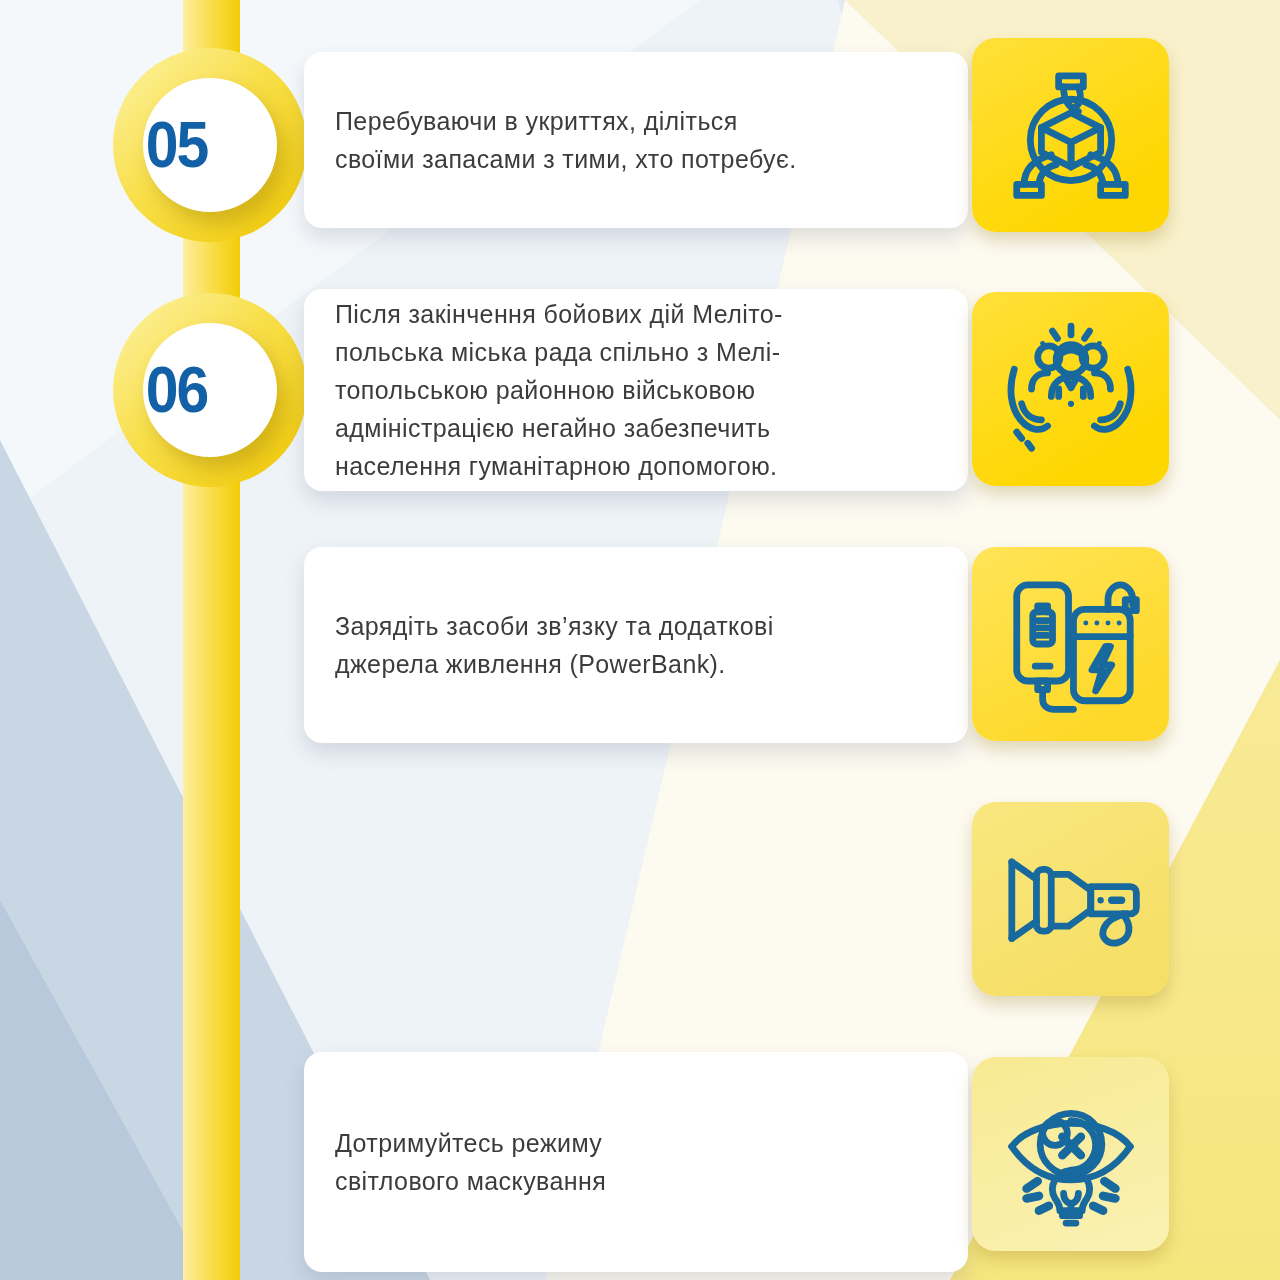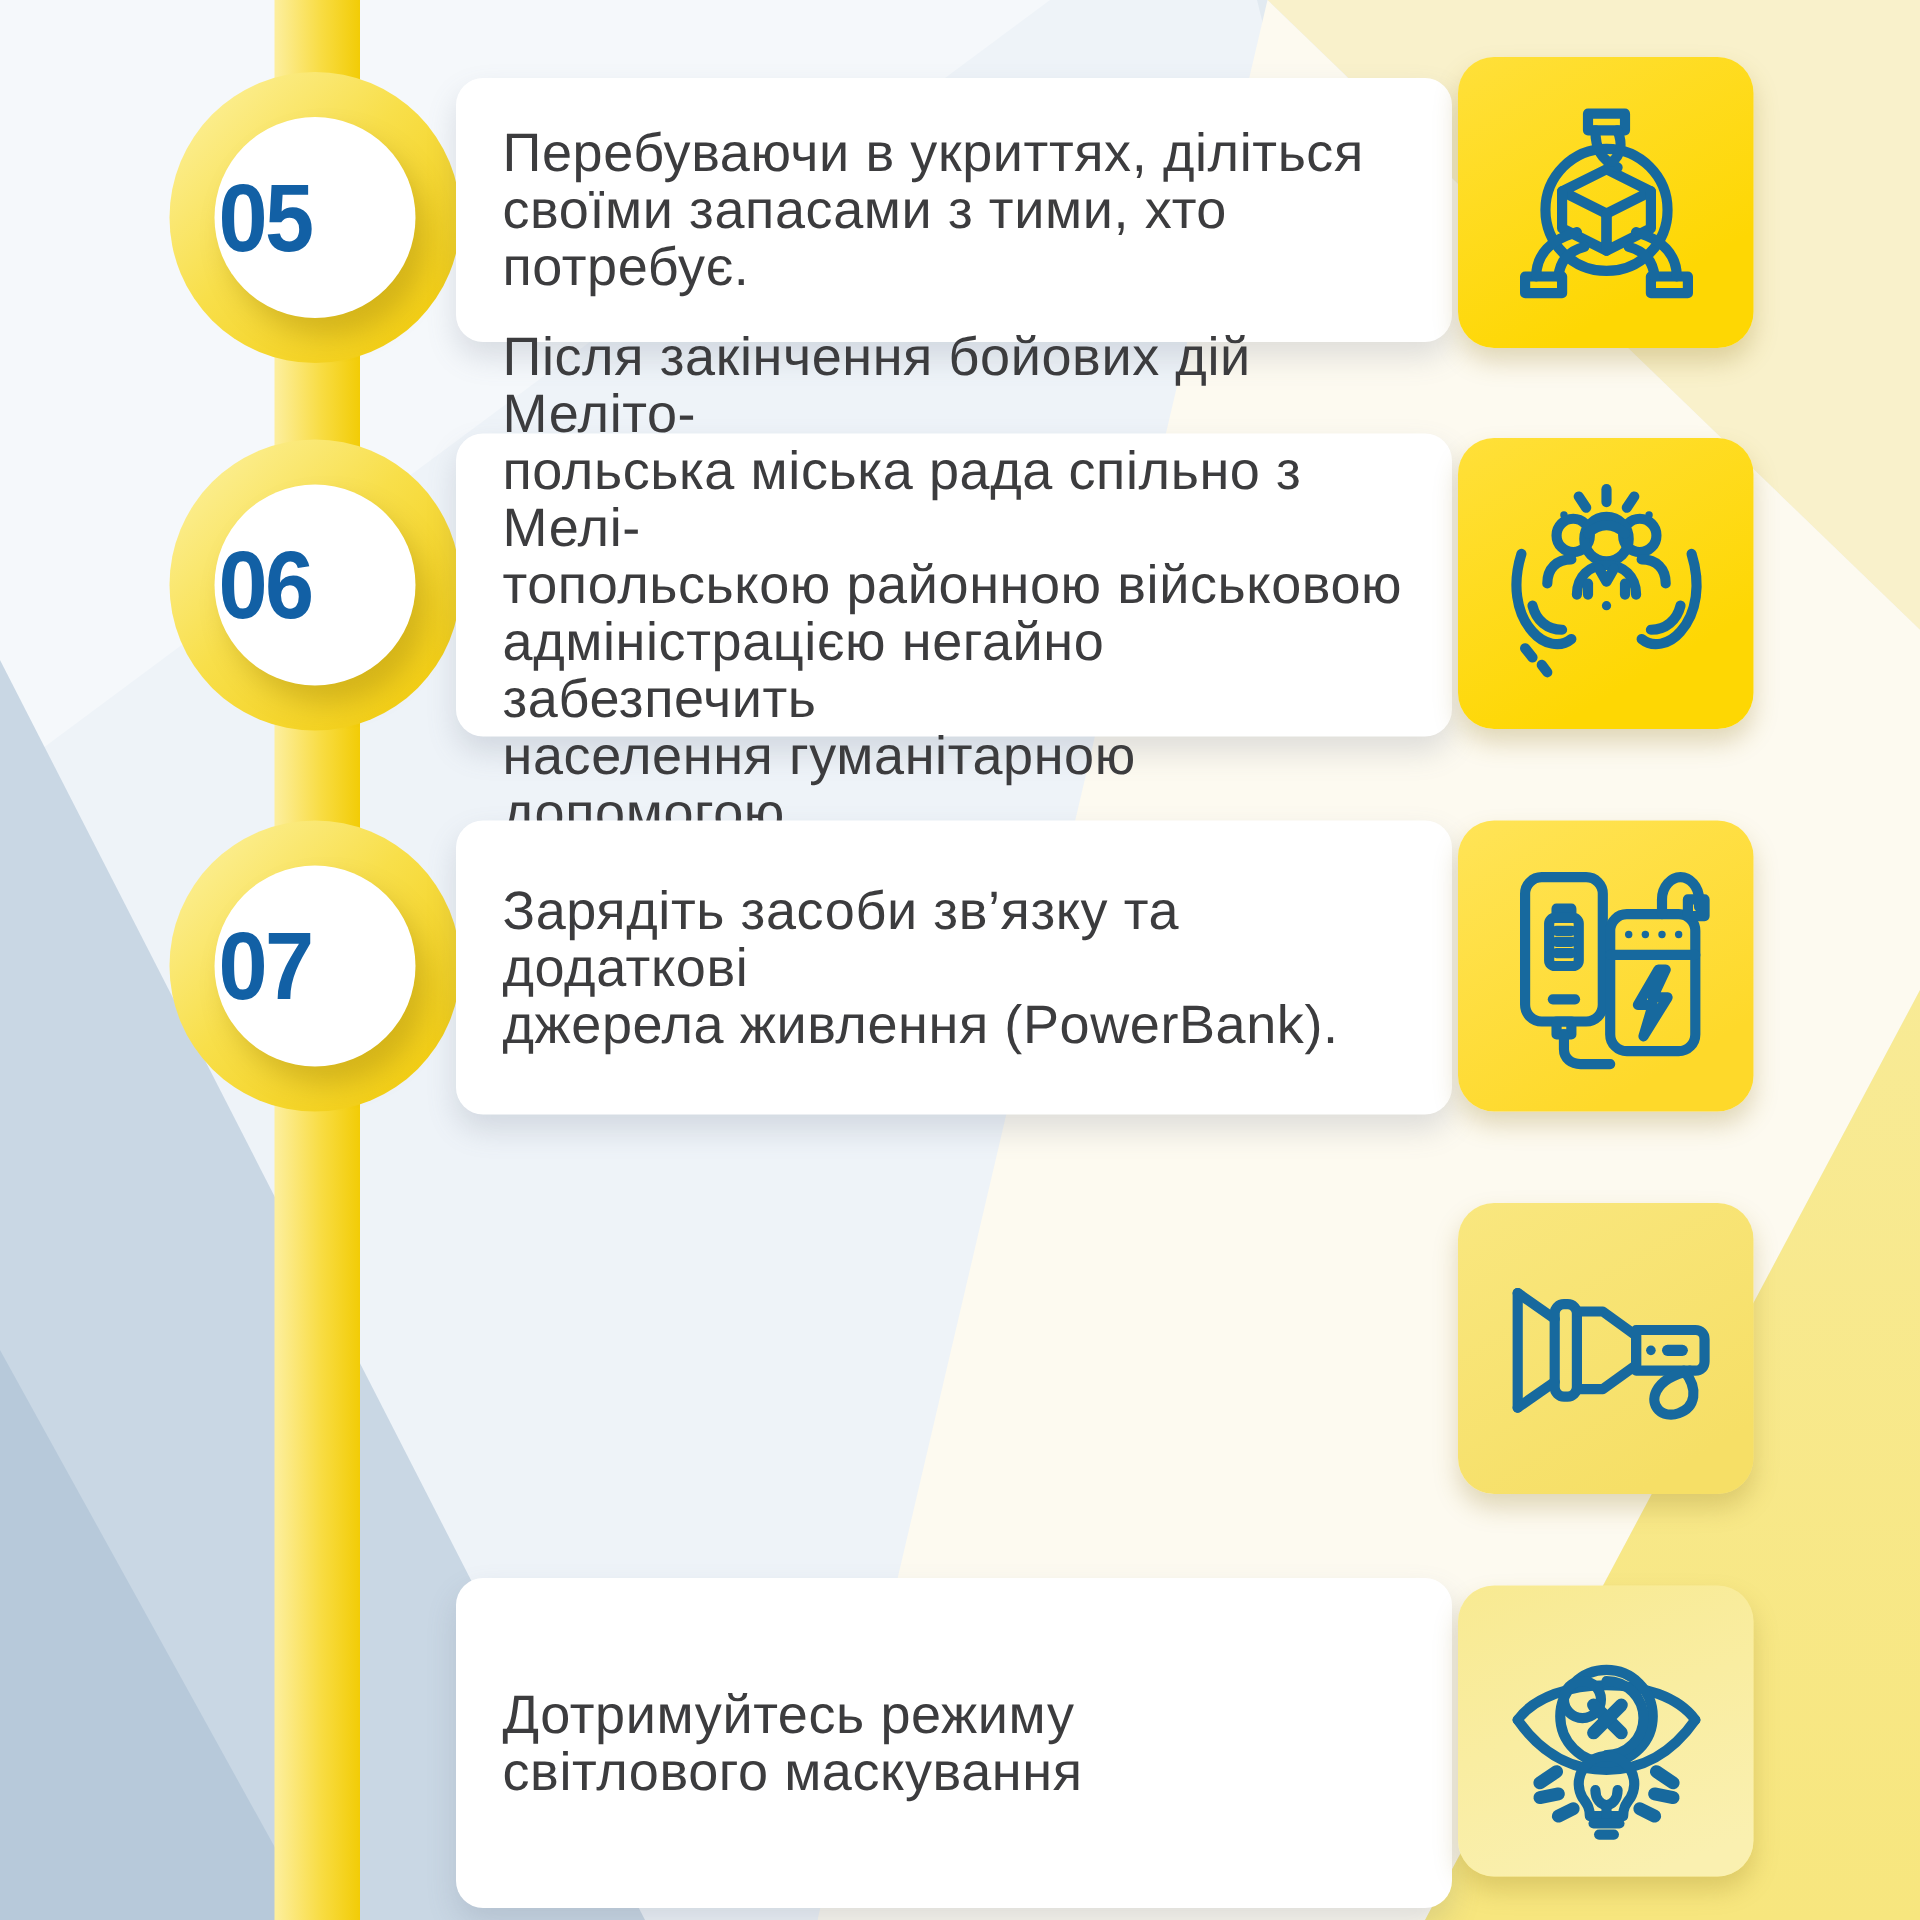--- a/index.html
+++ b/index.html
@@ -29,21 +29,21 @@
   .node-inner{position:absolute;left:30px;top:30px;width:134px;height:134px;border-radius:50%;
     background:#ffffff;box-shadow:8px 12px 18px rgba(140,110,0,.30);
     display:flex;align-items:center;}
   .node-num{font-size:64px;font-weight:bold;color:#1260a5;letter-spacing:-2px;
     transform:scaleX(.92);}
 
   
   .card{position:absolute;left:304px;width:664px;background:#ffffff;border-radius:18px;
     box-shadow:0 10px 20px rgba(100,110,130,.20);
     display:flex;align-items:center;}
-  .card-text{padding:0 22px 0 31px;font-size:36px;line-height:38px;color:#3c3c3e;
+  .card-text{padding:0 22px 0 31px;font-size:25px;line-height:38px;color:#3c3c3e;
     letter-spacing:.4px;white-space:pre-line;}
 
   
   .tile{position:absolute;left:972px;width:197px;height:194px;border-radius:24px;
     box-shadow:0 9px 16px rgba(150,125,40,.28);
     display:flex;align-items:center;justify-content:center;color:#17699e;}
   .tile-1,.tile-2{background:linear-gradient(150deg,#ffe03a 0%,#fed703 75%);}
   .tile-3{background:linear-gradient(150deg,#ffe457 0%,#fed92a 80%);}
   .tile-4{background:linear-gradient(150deg,#f9e77f 0%,#f6df66 85%);}
   .tile-5{background:linear-gradient(160deg,#f8ea92 0%,#faf0b0 90%);}
@@ -68,25 +68,20 @@
   <div class="timeline-bar"></div>
 
   <div class="node" style="top:48px">
     <div class="node-inner">
       <span class="node-num">05</span>
     </div>
   </div>
   <div class="node" style="top:293px">
     <div class="node-inner">
       <span class="node-num">06</span>
-    </div>
-  </div>
-  <div class="node" style="top:547px">
-    <div class="node-inner">
-      <span class="node-num">07</span>
     </div>
   </div>
 
   <div class="card" style="top:52px;height:176px">
     <div class="card-text">Перебуваючи в укриттях, діліться
 своїми запасами з тими, хто потребує.</div>
   </div>
   <div class="card" style="top:289px;height:202px">
     <div class="card-text">Після закінчення бойових дій Меліто-
 польська міська рада спільно з Мелі-

